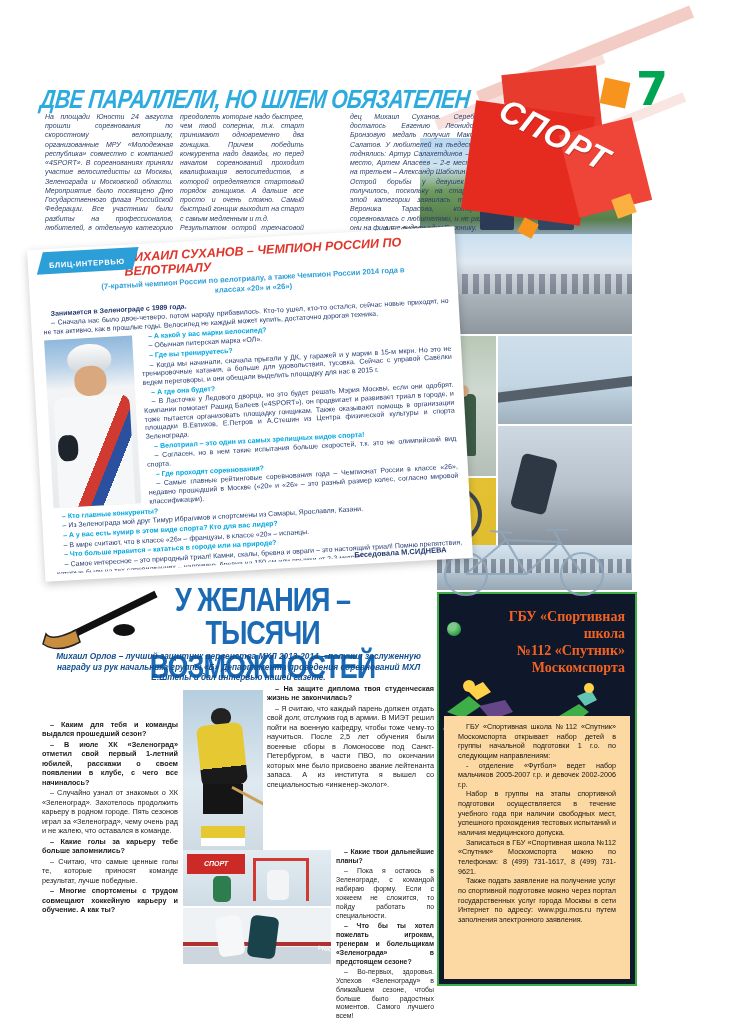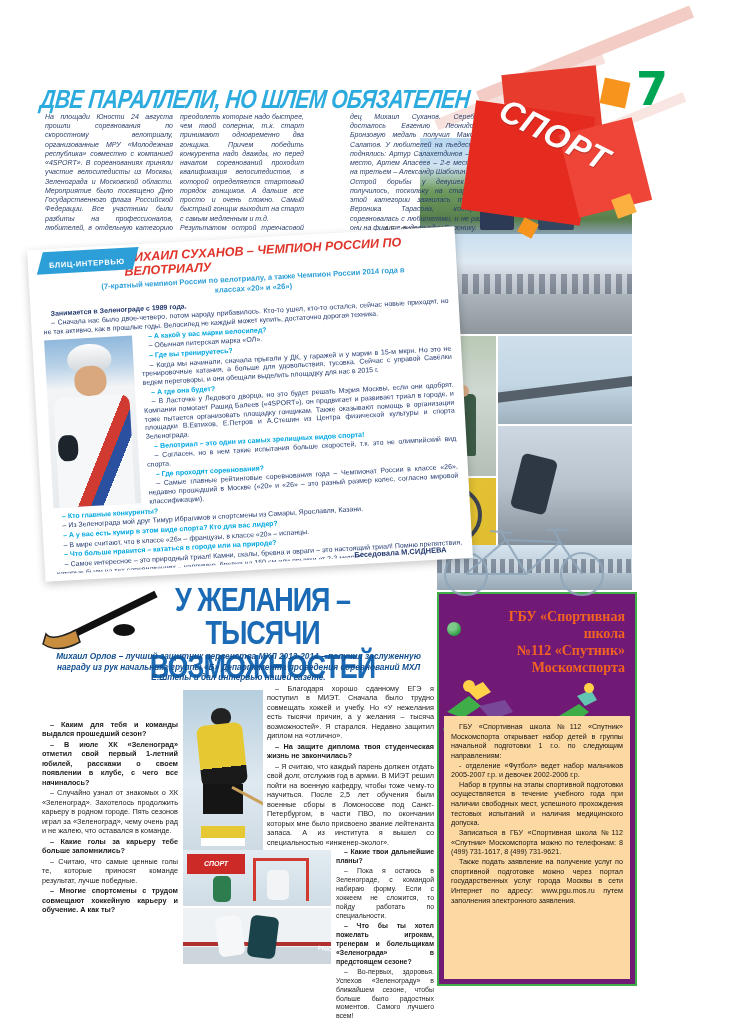--- a/index.html
+++ b/index.html
@@ -121,29 +121,29 @@
   .g-fig{position:absolute;left:84px;top:20px;width:22px;height:30px;background:#f2f4f6;border-radius:5px;}
   .g-fig2{position:absolute;left:30px;top:26px;width:18px;height:26px;background:#2e7d4f;border-radius:5px;}
 
   .ph-fight{left:183px;top:908px;width:148px;height:56px;background:linear-gradient(180deg,#eef2f5 0 70%,#cdd6dd 70% 100%);}
   .f-board{position:absolute;left:0;top:34px;width:100%;height:4px;background:#b03030;}
   .f-p1{position:absolute;left:34px;top:8px;width:26px;height:40px;background:#f5f7f9;border-radius:6px;transform:rotate(-8deg);}
   .f-p2{position:absolute;left:66px;top:8px;width:28px;height:42px;background:#19424a;border-radius:6px;transform:rotate(7deg);}
   .f-brand{position:absolute;left:70px;top:22px;color:#fff;font-size:6px;font-weight:bold;}
 
   
-  .school{position:absolute;left:437px;top:592px;width:200px;height:394px;background:#701a75;
+  .school{position:absolute;left:437px;top:592px;width:200px;height:394px;background:#0f172a;
         border:2px solid #3fae49;box-sizing:border-box;z-index:2;}
   .ball{position:absolute;left:8px;top:28px;width:14px;height:14px;border-radius:50%;
         background:radial-gradient(circle at 35% 30%,#7cc98a 0 30%,#2e9e44 70%);}
   .school-title{margin:14px 10px 0 28px;text-align:right;font-family:"Liberation Serif",serif;
         font-weight:bold;font-size:14px;line-height:1.22;color:#f26222;}
   .players-art{position:relative;height:58px;margin-top:2px;}
   .peach{position:absolute;left:5px;right:5px;top:122px;bottom:5px;background:#fcd9a2;
-        padding:6px 7px;font-size:7.2px;line-height:1.34;text-align:justify;color:#141414;overflow:hidden;}
+        padding:6px 14px;font-size:7.2px;line-height:1.34;text-align:justify;color:#141414;overflow:hidden;}
   .peach p{margin:0;text-indent:8px;}
 </style>
 </head>
 <body>
 
 <div class="page">
 
   <div class="stripe" style="left:470px;top:48px;width:230px;height:13px;"></div>
   <div class="stripe" style="left:430px;top:86px;width:180px;height:11px;opacity:.6;"></div>
   <div class="stripe" style="left:540px;top:120px;width:150px;height:10px;opacity:.5;"></div>
@@ -256,21 +256,20 @@
 
   <div class="ph ph-player">
     <div class="pl-helmet"></div>
     <div class="pl-torso"></div>
     <div class="pl-pants"></div>
     <div class="pl-stick"></div>
     <div class="pl-skates"></div>
   </div>
 
   <div class="hcol" style="left:267px;top:684px;width:167px;height:162px;overflow:hidden;">
-    <p class="a">– Благодаря хорошо сданному ЕГЭ я поступил в МИЭТ. Сначала было трудно совмещать хоккей и учебу. Но «У нежелания есть тысячи причин, а у желания – тысяча возможностей». Я старался. Недавно защитил диплом на «отлично».</p>
     <p class="q">– На защите диплома твоя студенческая жизнь не закончилась?</p>
     <p class="a">– Я считаю, что каждый парень должен отдать свой долг, отслужив год в армии. В МИЭТ решил пойти на военную кафедру, чтобы тоже чему-то научиться. После 2,5 лет обучения были военные сборы в Ломоносове под Санкт-Петербургом, в части ПВО, по окончании которых мне было присвоено звание лейтенанта запаса. А из института я вышел со специальностью «инженер-эколог».</p>
   </div>
 
   <div class="ph ph-goalie">
     <div class="g-banner">СПОРТ</div>
     <div class="g-goal"></div>
     <div class="g-fig"></div>
     <div class="g-fig2"></div>
   </div>

